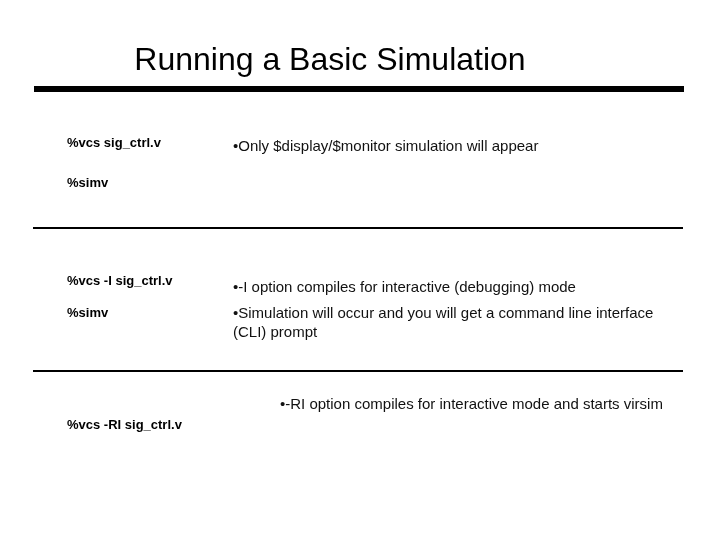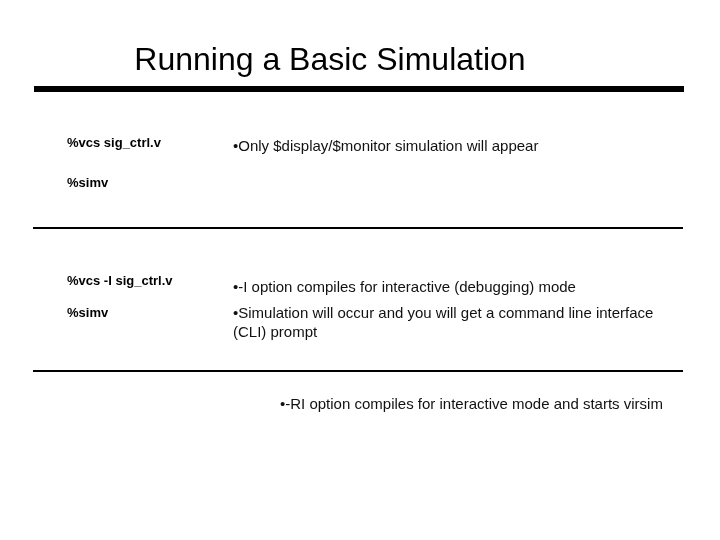--- a/index.html
+++ b/index.html
@@ -99,15 +99,16 @@
   <div class="cmd c3">%vcs -I sig_ctrl.v</div>
   <div class="bullet b3"><span class="bchar">•</span><span>-I option compiles for interactive (debugging) mode</span></div>
 
   <div class="cmd c4">%simv</div>
   <div class="bullet b4"><span class="bchar">•</span><span>Simulation will occur and you will get a command line interface (CLI) prompt</span></div>
 
   <div class="divider d2"></div>
 
   <div class="bullet s3 b5"><span class="bchar">•</span><span>-RI option compiles for interactive mode and starts virsim</span></div>
 
+  <div class="cmd c5">%vcs -RI sig_ctrl.v</div>
 
 
 </div>
 
 </body></html>

